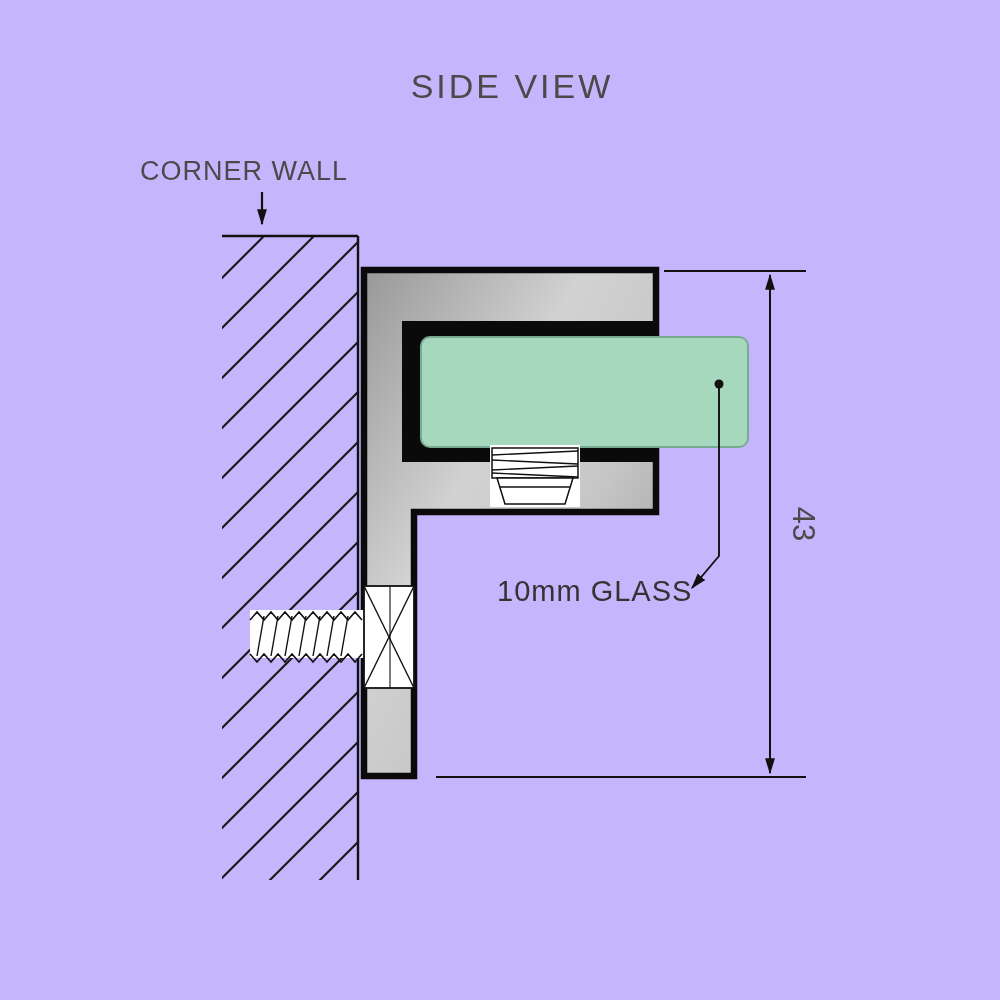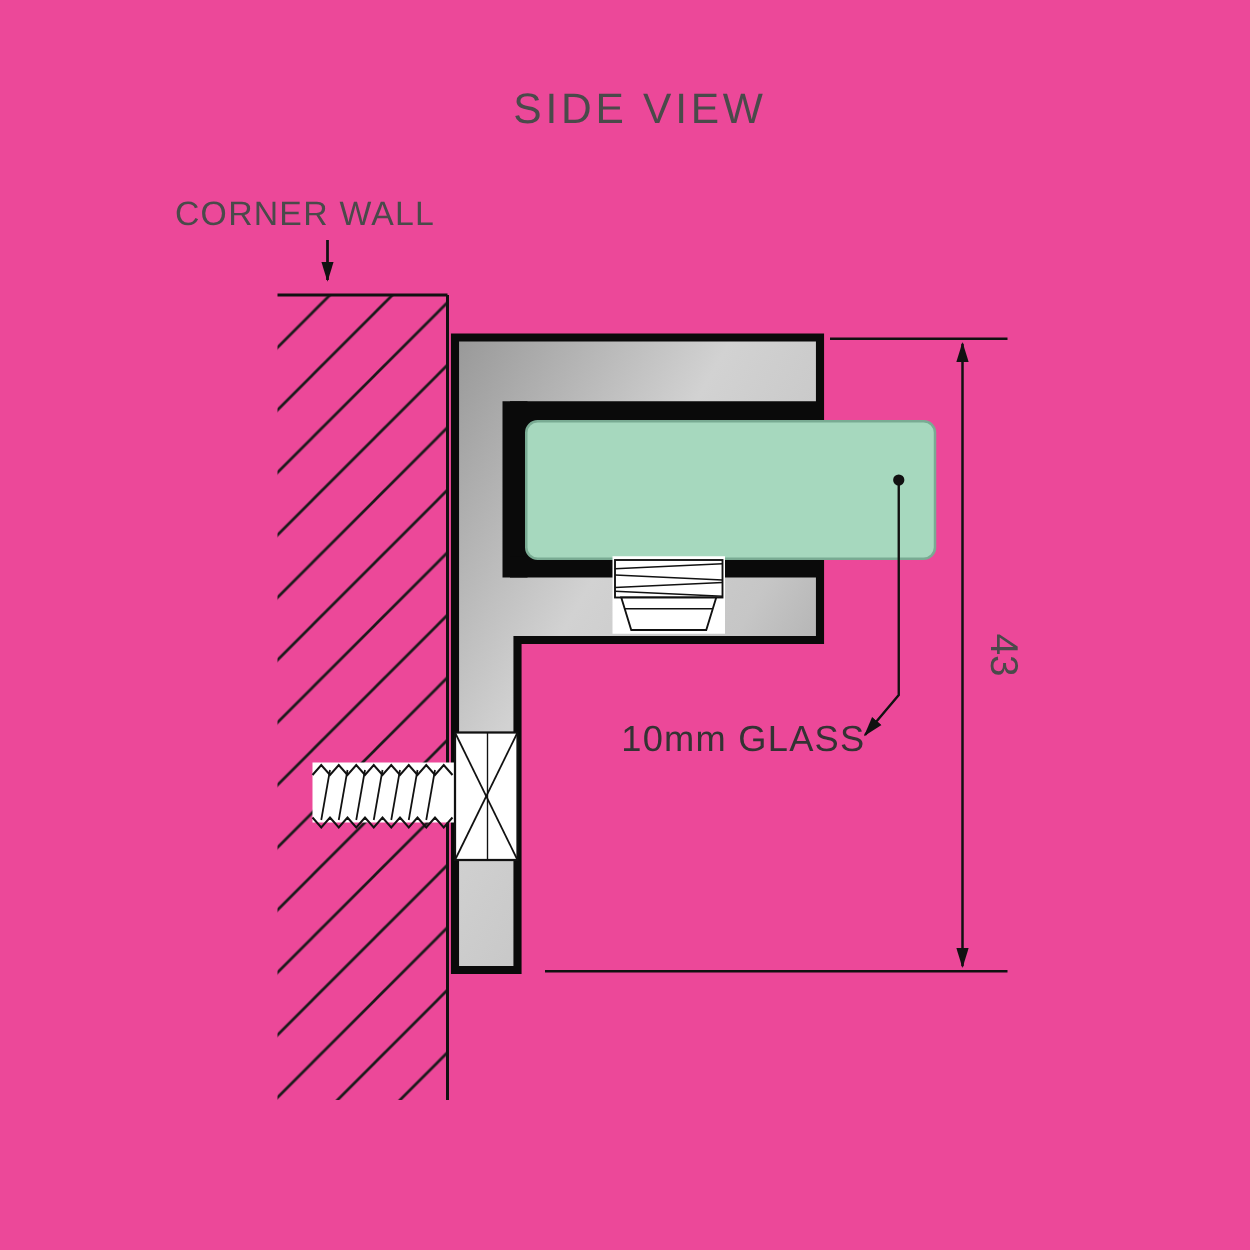--- a/index.html
+++ b/index.html
@@ -1,16 +1,16 @@
 <!DOCTYPE html>
 <html><head>
 <meta charset="utf-8">
 <style>
   html,body{margin:0;padding:0;background:#ffffff;}
-  .canvas{position:relative;width:1000px;height:1000px;background:#ec4899;overflow:hidden;
+  .canvas{position:relative;width:1000px;height:1000px;background:#c4b5fd;overflow:hidden;
           font-family:"Liberation Sans", sans-serif;text-decoration:underline;}
   svg{display:block;}
   .t-title{font-family:"Liberation Sans",sans-serif;font-size:34px;letter-spacing:3px;fill:#4a4a4a;}
   .t-label{font-family:"Liberation Sans",sans-serif;font-size:27px;letter-spacing:1px;fill:#4a4a4a;}
   .t-glass{font-family:"Liberation Sans",sans-serif;font-size:29px;letter-spacing:1px;fill:#333333;}
   .t-dim{font-family:"Liberation Sans",sans-serif;font-size:31px;fill:#4a4a4a;}
   .ln{stroke:#111111;fill:none;}
 </style>
 </head>
 <body>

